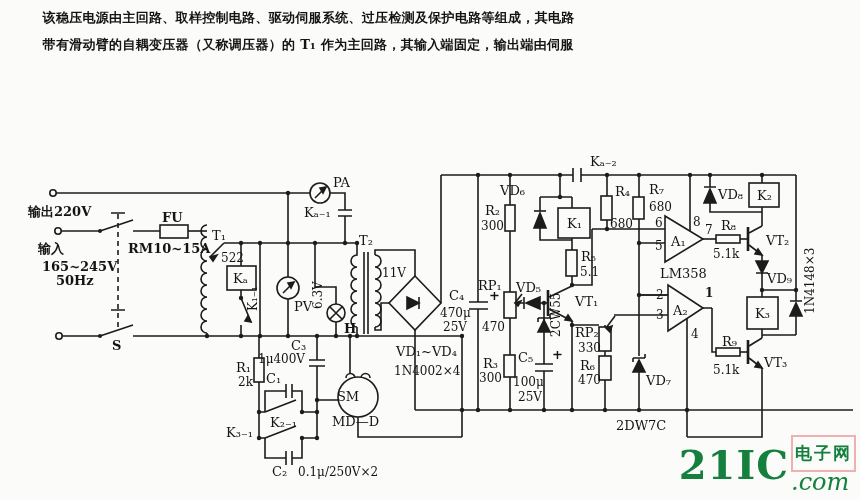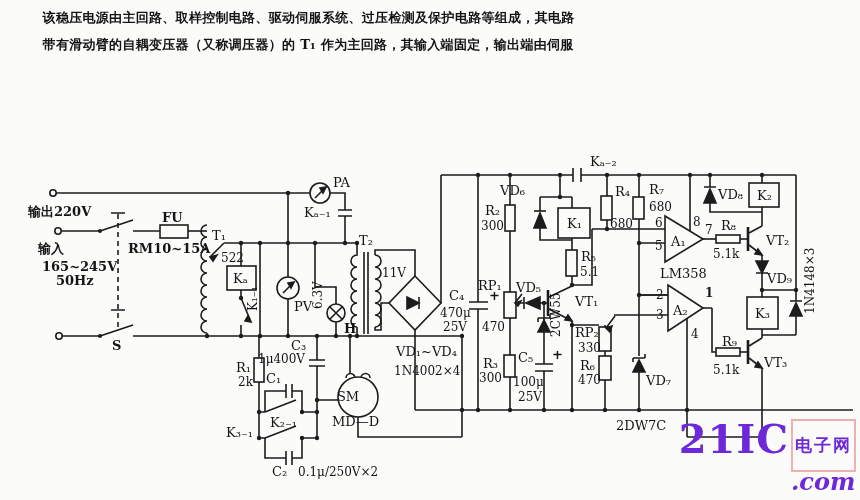--- a/index.html
+++ b/index.html
@@ -17,28 +17,28 @@
   #text-block .ln{white-space:pre;}
   svg{position:absolute;left:0;top:0;}
   svg text{
     font-family:"DejaVu Serif","Liberation Serif",serif;
     font-size:13px;fill:#141414;
   }
   svg .b{font-weight:bold;}
   svg .sm{font-size:12px;}
   #watermark{
     position:absolute;right:4px;bottom:6px;
-    display:flex;align-items:flex-start;
-    color:#6d28d9;font-family:"DejaVu Serif",serif;
+    display:flex;align-items:center;
+    color:#15803d;font-family:"DejaVu Serif",serif;
     line-height:1;user-select:none;
   }
   #wm-brand{font-size:40px;font-weight:bold;letter-spacing:1px;}
   #wm-col{display:flex;flex-direction:column;margin-left:2px;}
-  #wm-cn{font-size:17px;font-weight:bold;letter-spacing:2px;border:2px solid #efb0b1;padding:16px 2px;}
-  #wm-com{font-size:24px;font-style:italic;font-weight:bold;margin-top:-2px;}
+  #wm-cn{font-size:17px;font-weight:bold;letter-spacing:2px;border:2px solid #efb0b1;padding:8px 2px;}
+  #wm-com{font-size:24px;font-style:italic;font-weight:normal;margin-top:-2px;}
 </style>
 </head>
 <body>
 
 <div id="text-block">
   <div class="ln">　　该稳压电源由主回路、取样控制电路、驱动伺服系统、过压检测及保护电路等组成，其电路</div>
   <div class="ln">　　带有滑动臂的自耦变压器（又称调压器）的 T₁ 作为主回路，其输入端固定，输出端由伺服</div>
 </div>
 
 <svg width="860" height="500" viewBox="0 0 860 500">

